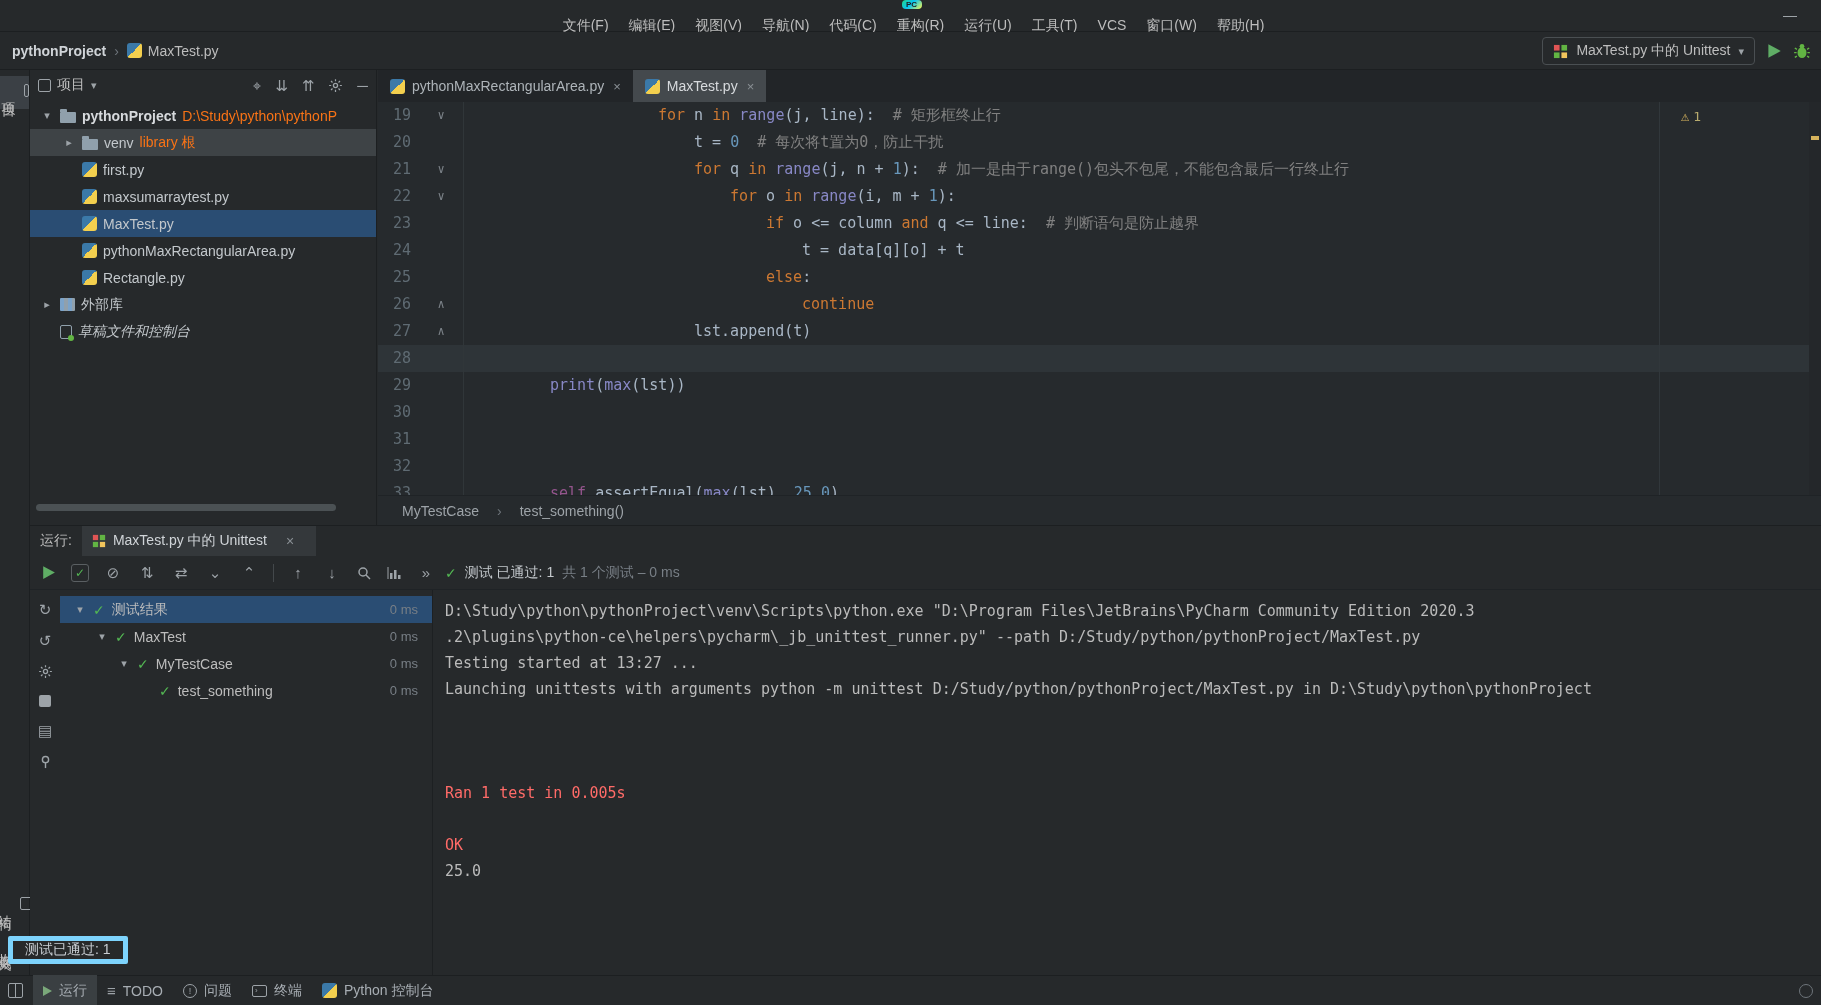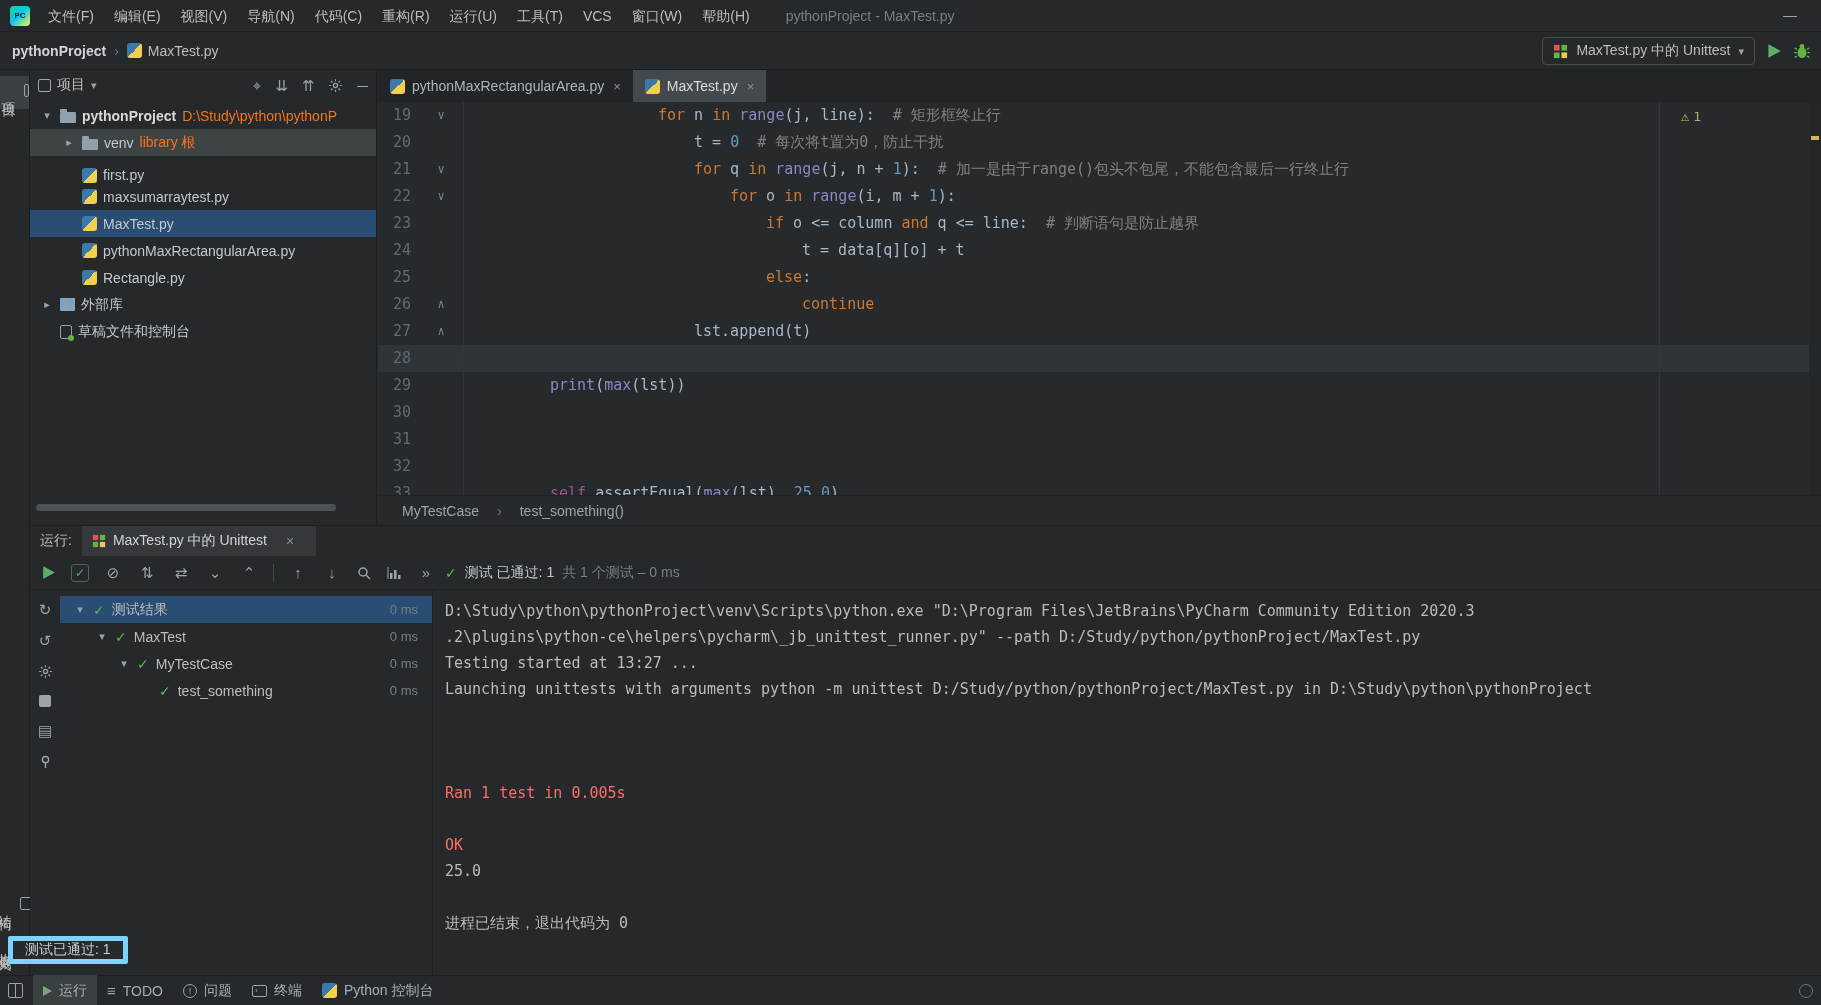--- a/index.html
+++ b/index.html
@@ -1,21 +1,21 @@
 <!DOCTYPE html>
 <html><head>
 <meta charset="utf-8">
 <style>
   * { box-sizing: border-box; margin: 0; padding: 0; }
   html,body { background:#17191b; }
   body { font-family: "Liberation Sans", "DejaVu Sans", sans-serif; }
   .window { position:relative; width:1821px; height:1005px; background:#26292b; color:#bdbdbd; overflow:hidden; font-size:14px; }
 
   
-  .menubar { position:absolute; top:0; left:0; right:0; height:32px; background:#26292b; display:flex; align-items:center; padding-left:6px; border-bottom:1px solid #1c1f21; }
+  .menubar { position:absolute; top:0; left:0; right:0; height:32px; background:#26292b; display:flex; align-items:center; padding-left:6px; border-bottom:1px solid #1c1f21;flex-direction:column; }
   .logo { width:20px; height:20px; border-radius:4px; margin:0 8px 0 4px; background:linear-gradient(135deg,#21d789 0%,#07c3f2 45%,#fcf84a 100%); display:flex; align-items:center; justify-content:center; font-size:8px; font-weight:bold; color:#1b1e20; }
   .menu-item { padding:0 10px; line-height:32px; color:#bdbdbd; cursor:default; }
   .win-title { margin-left:26px; color:#787e83; }
   .win-min { position:absolute; right:14px; top:0; line-height:30px; color:#9da3a8; padding:0 10px; }
 
   
   .navbar { position:absolute; top:32px; left:0; right:0; height:38px; background:#26292b; display:flex; align-items:center; padding-left:12px; border-bottom:1px solid #1c1f21; }
   .crumb-root { font-weight:bold; color:#d0d4d8; }
   .crumb-sep { color:#6e757b; margin:0 8px; }
   .crumb-file { display:flex; align-items:center; gap:6px; color:#bdbdbd; }
@@ -210,21 +210,21 @@
           <span class="ic-folder"></span>
           <span class="tree-label bold">pythonProject</span>
           <span class="tree-suffix"> D:\Study\python\pythonP</span>
         </div>
         <div class="tree-row hovered" style="padding-left: 32px;">
           <span class="chev">▸</span>
           <span class="ic-folder"></span>
           <span class="tree-label">venv</span>
           <span class="tree-suffix"> library 根</span>
         </div>
-        <div class="tree-row" style="padding-left: 32px; align-items: flex-end;">
+        <div class="tree-row" style="padding-left: 32px;">
           <span class="chev"></span>
           <span class="ic-py"></span>
           <span class="tree-label">first.py</span>
         </div>
         <div class="tree-row" style="padding-left: 32px;">
           <span class="chev"></span>
           <span class="ic-py"></span>
           <span class="tree-label">maxsumarraytest.py</span>
         </div>
         <div class="tree-row selected" style="padding-left: 32px;">
@@ -240,21 +240,21 @@
         <div class="tree-row" style="padding-left: 32px;">
           <span class="chev"></span>
           <span class="ic-py"></span>
           <span class="tree-label">Rectangle.py</span>
         </div>
         <div class="tree-row" style="padding-left: 10px;">
           <span class="chev">▸</span>
           <span class="ic-lib"></span>
           <span class="tree-label">外部库</span>
         </div>
-        <div class="tree-row" style="padding-left: 10px;">
+        <div class="tree-row" style="padding-left: 10px; font-style: italic;">
           <span class="chev"></span>
           <span class="ic-scratch"></span>
           <span class="tree-label">草稿文件和控制台</span>
         </div>
       </div>
     <div class="pp-hscroll"></div>
   </div>
 
   <div class="editor-area">
     <div class="tabbar" id="editor-tabs">
@@ -395,21 +395,20 @@
           <div class="console-line">Testing started at 13:27 ...</div>
           <div class="console-line">Launching unittests with arguments python -m unittest D:/Study/python/pythonProject/MaxTest.py in D:\Study\python\pythonProject</div>
           <div class="console-line"></div>
           <div class="console-line"></div>
           <div class="console-line"></div>
           <div class="console-line error">Ran 1 test in 0.005s</div>
           <div class="console-line"></div>
           <div class="console-line error">OK</div>
           <div class="console-line">25.0</div>
           <div class="console-line"></div>
-          <div class="console-line">进程已结束，退出代码为 0</div>
         </div>
     </div>
   </div>
 
   <div class="tooltip">测试已通过: 1</div>
 
   <div class="statusbar">
     <span class="sb-switcher"></span>
     <div id="sb-items" style="display:flex">
         <div class="sb-item active">

